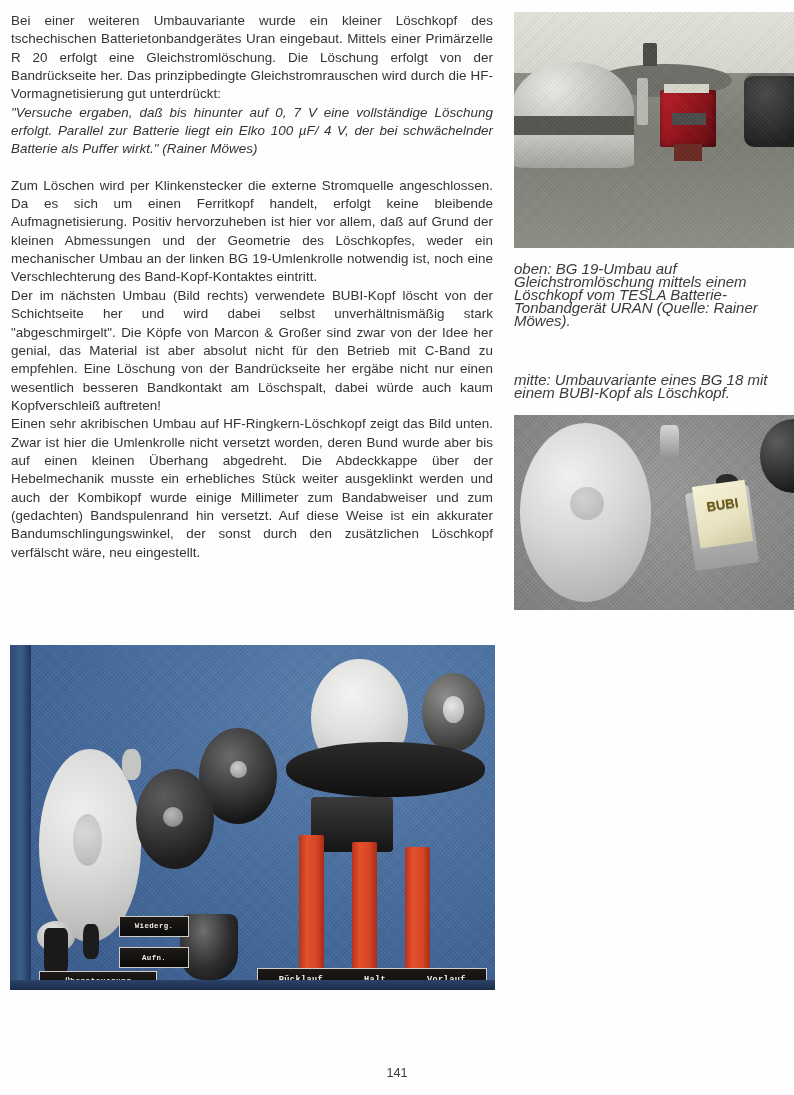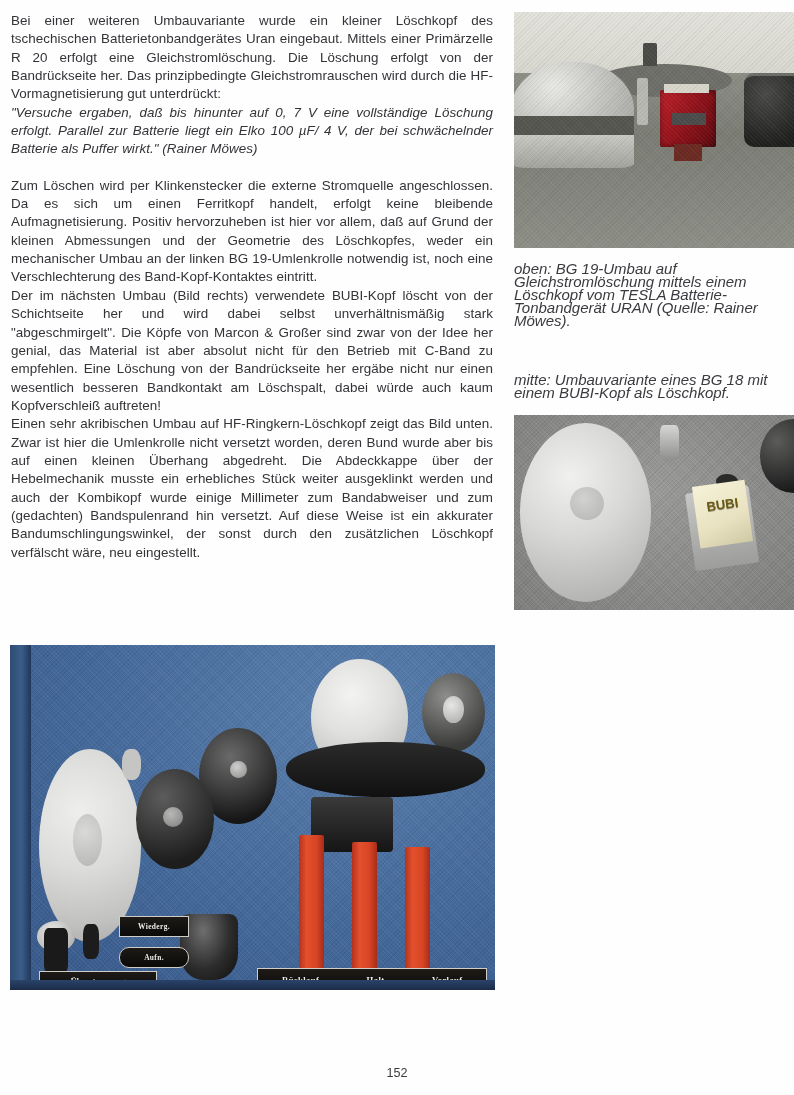--- a/index.html
+++ b/index.html
@@ -296,29 +296,29 @@
   }
   #photo-bottom .bump {
     position:absolute; left:15%; top:81%; width:3.4%; height:10%;
     background:#1c1c1c; border-radius:30%;
   }
   #photo-bottom .plate {
     position:absolute;
     background: linear-gradient(180deg,#1d1a17 0%, #0b0a09 100%);
     border: 1px solid #cfcdc5;
     color: #efeee8;
-    font-family: Liberation Serif, serif;
+    font-family: Liberation Mono, monospace;
     font-weight: bold;
     display:flex;
     align-items:center;
     justify-content:center;
     letter-spacing: .4px;
   }
   #photo-bottom .plate-wiederg { left:22.5%; top:78.5%; width:14%; height:5.6%; font-size:7.4px; }
-  #photo-bottom .plate-aufn    { left:22.5%; top:87.5%; width:14%; height:5.6%; font-size:7.4px;border-radius:10px; }
+  #photo-bottom .plate-aufn    { left:22.5%; top:87.5%; width:14%; height:5.6%; font-size:7.4px; }
   #photo-bottom .plate-uber    { left:6%;    top:94.4%; width:24%; height:5.6%; font-size:7.8px; }
   #photo-bottom .plate-trans   { left:51%;   top:93.5%; width:47%; height:6.4%; font-size:8.6px;
                                  justify-content:space-around; }
 
   
   .caption {
     position: absolute;
     font-size: 15px;
     line-height: 13px;
     font-style: italic;
@@ -424,15 +424,15 @@
     <div class="plate plate-uber">Übersteuerung</div>
     <div class="plate plate-trans">
       <span>Rücklauf</span>
       <span>Halt</span>
       <span>Vorlauf</span>
     </div>
 
     <div class="bottom-edge"></div>
   </div>
 
-  <div class="page-number">152</div>
+  <div class="page-number">141</div>
 
 </div>
 
 </body></html>

